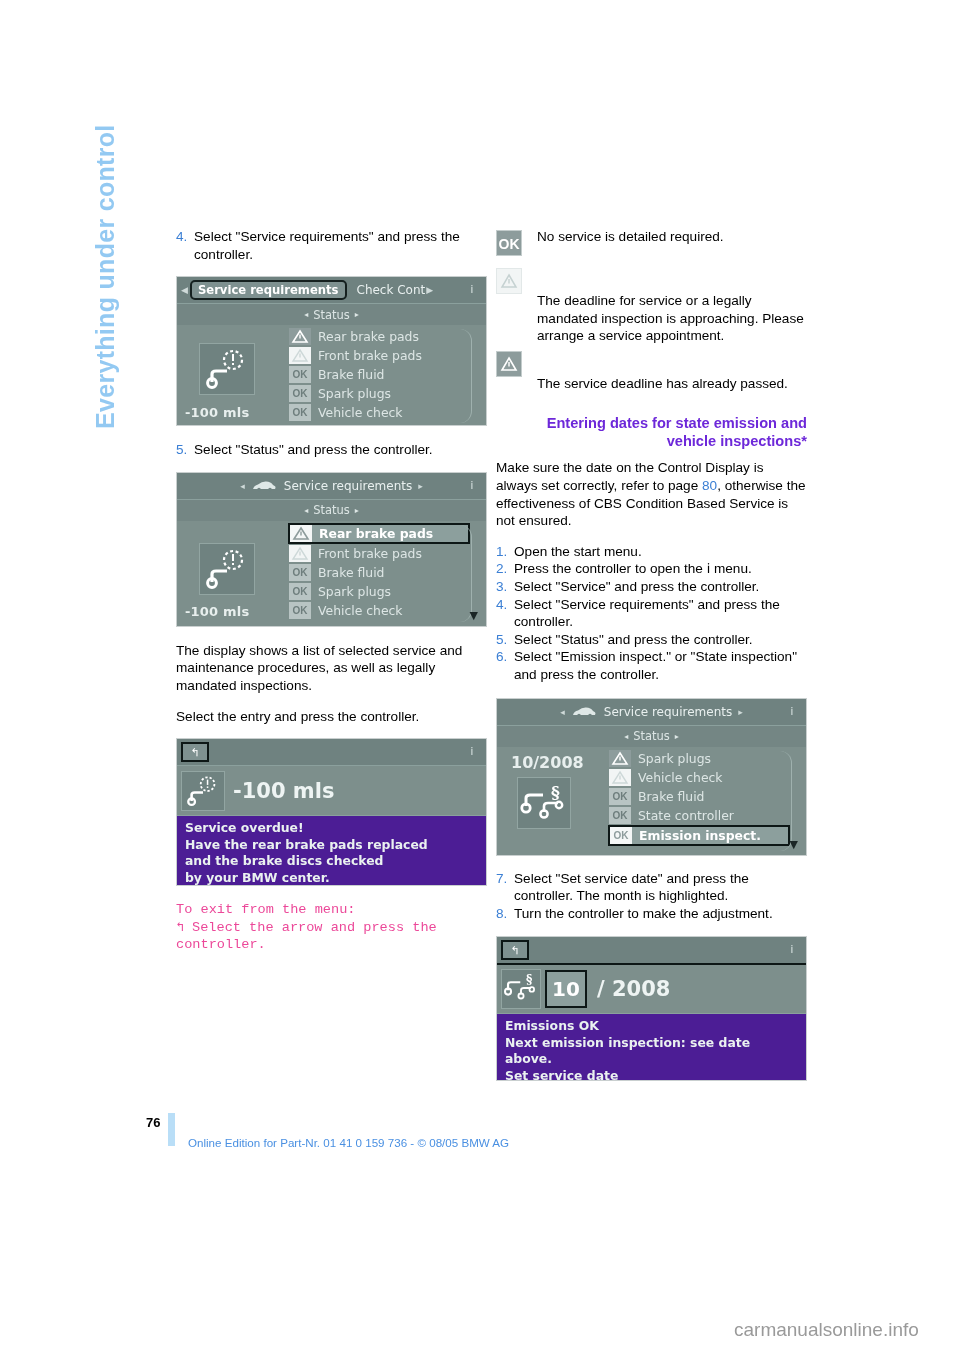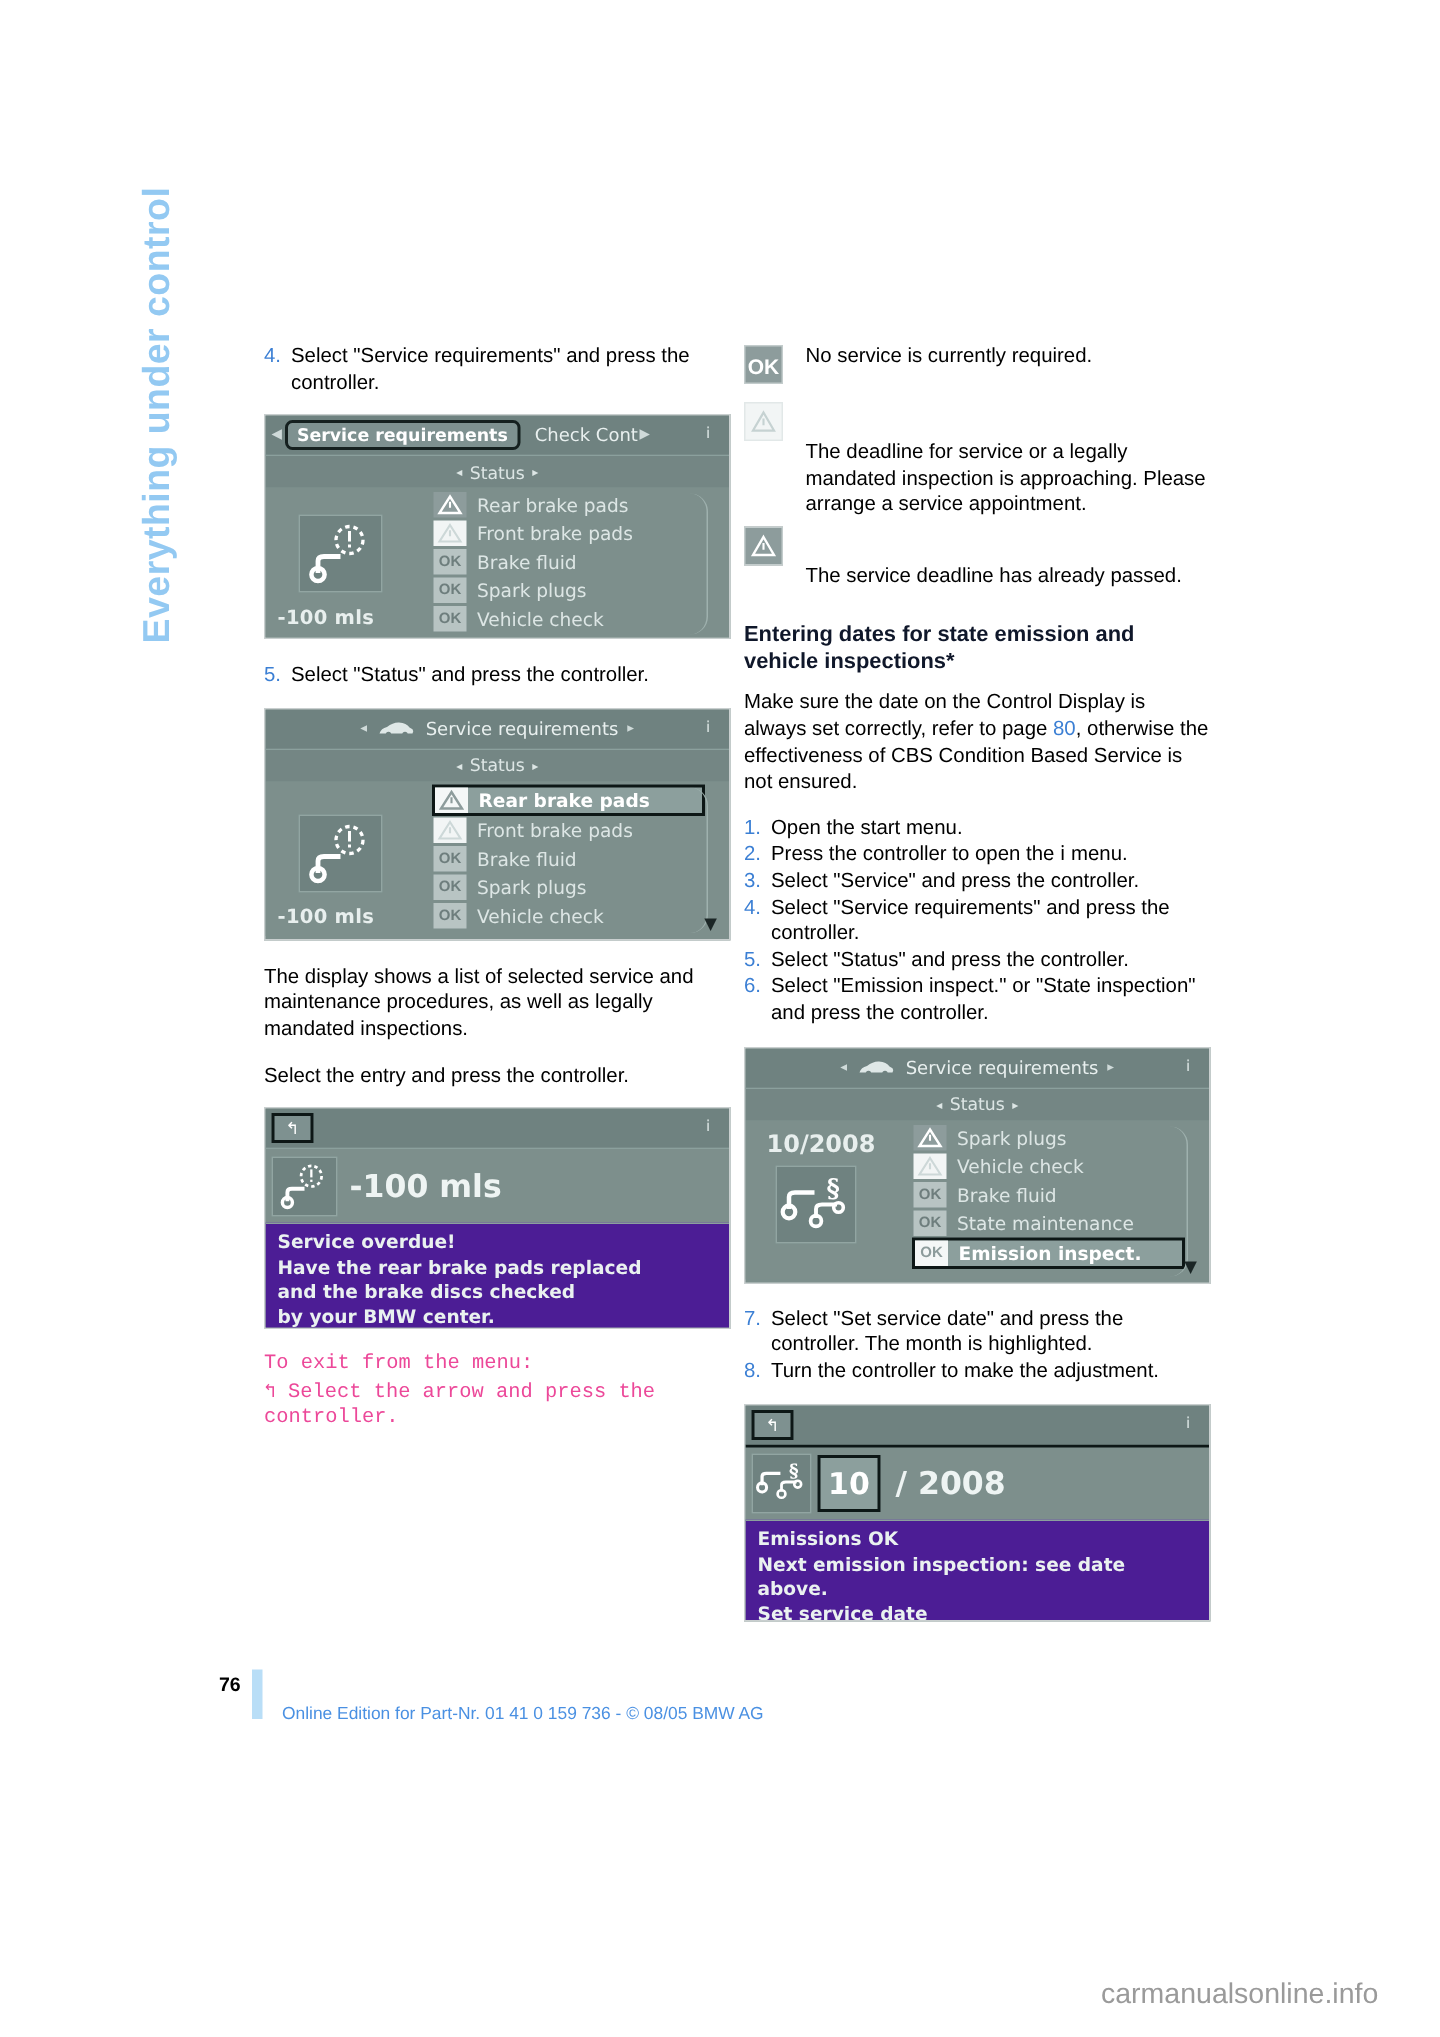--- a/index.html
+++ b/index.html
@@ -42,21 +42,21 @@
   .step .txt { flex:1 1 auto; }
 
   .para { font-size:13.6px; line-height:17.6px; color:#000; margin:0 0 13px 0; }
 
   h2.sec {
     font-size:14.6px; line-height:18px; font-weight:bold;
     color:#3b7fd4; margin:0 0 9px 0;
   }
   h2.sec2 {
     font-size:14.6px; line-height:18px; font-weight:bold;
-    color:#0f172a; margin:0 0 9px 0;
+    color:#6d28d9; margin:0 0 9px 0;text-align:right;
   }
   .pglink { color:#3b7fd4; }
 
   
   .sym-row { position:relative; min-height:26px; margin-bottom:4px; }
   .sym-ico { position:absolute; left:0; top:2px; width:26px; height:26px; }
   .sym-txt { font-size:13.6px; line-height:17.6px; color:#000; }
   .sym-txt.indent { padding-left:41px; }
 
   .ico-ok {
@@ -389,21 +389,21 @@
       <span class="exit-ico">↰</span>
       <span>Select the arrow and press the controller.</span>
     </div>
   </div>
 
   <div class="col col-right">
 
 
     <div class="sym-row" style="min-height:30px;">
       <div class="sym-ico ico-ok">OK</div>
-      <div class="sym-txt indent">No service is currently required.</div>
+      <div class="sym-txt indent">No service is detailed required.</div>
     </div>
 
     <div class="sym-row" style="min-height:52px;margin-top:8px;">
       <div class="sym-ico ico-tri-light">
         <svg class="tri" width="18" height="16" viewBox="0 0 18 16">
           <polygon points="9,2 16,14 2,14" fill="none" stroke="#c6d2d2" stroke-width="1.5"></polygon>
           <rect x="8.3" y="6" width="1.4" height="4.5" fill="#c6d2d2"></rect>
         </svg>
       </div>
       <div class="sym-txt" style="padding-left:41px; text-indent:0;">The deadline for service or a legally mandated inspection is approaching. Please arrange a service appointment.</div>
@@ -502,21 +502,21 @@
                 </svg>
             </span>
             <span>Vehicle check</span>
           </div>
           <div class="litem">
             <span class="badge b-ok">OK</span>
             <span>Brake fluid</span>
           </div>
           <div class="litem">
             <span class="badge b-ok">OK</span>
-            <span>State maintenance</span>
+            <span>State controller</span>
           </div>
           <div class="litem hl">
             <span class="badge" style="color:#8d9c9c;">OK</span>
             <span>Emission inspect.</span>
           </div>
           <div class="scroll-arc"></div>
           <div class="scroll-dn">▼</div>
         </div>
       </div>
     </div>

